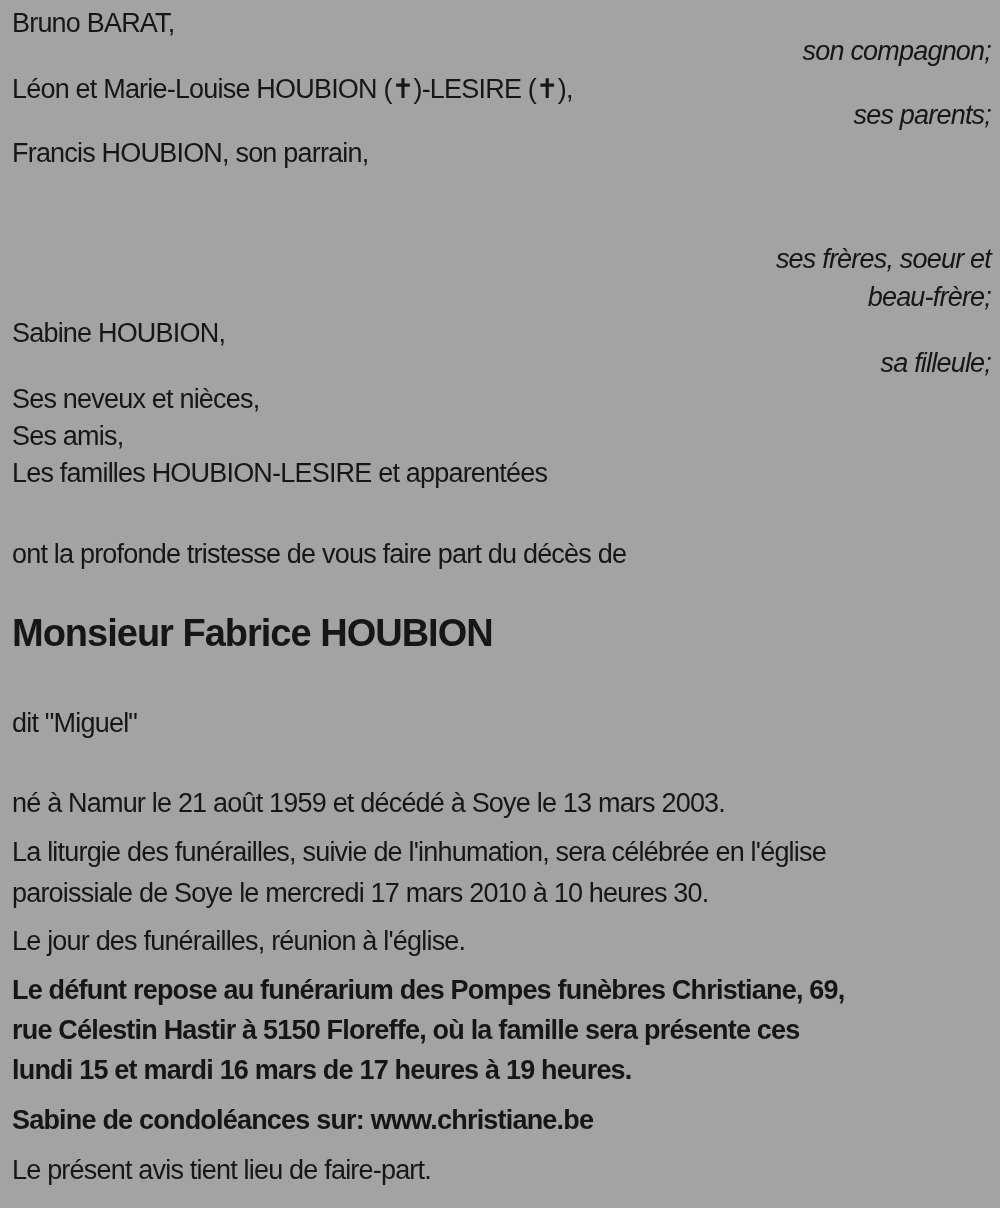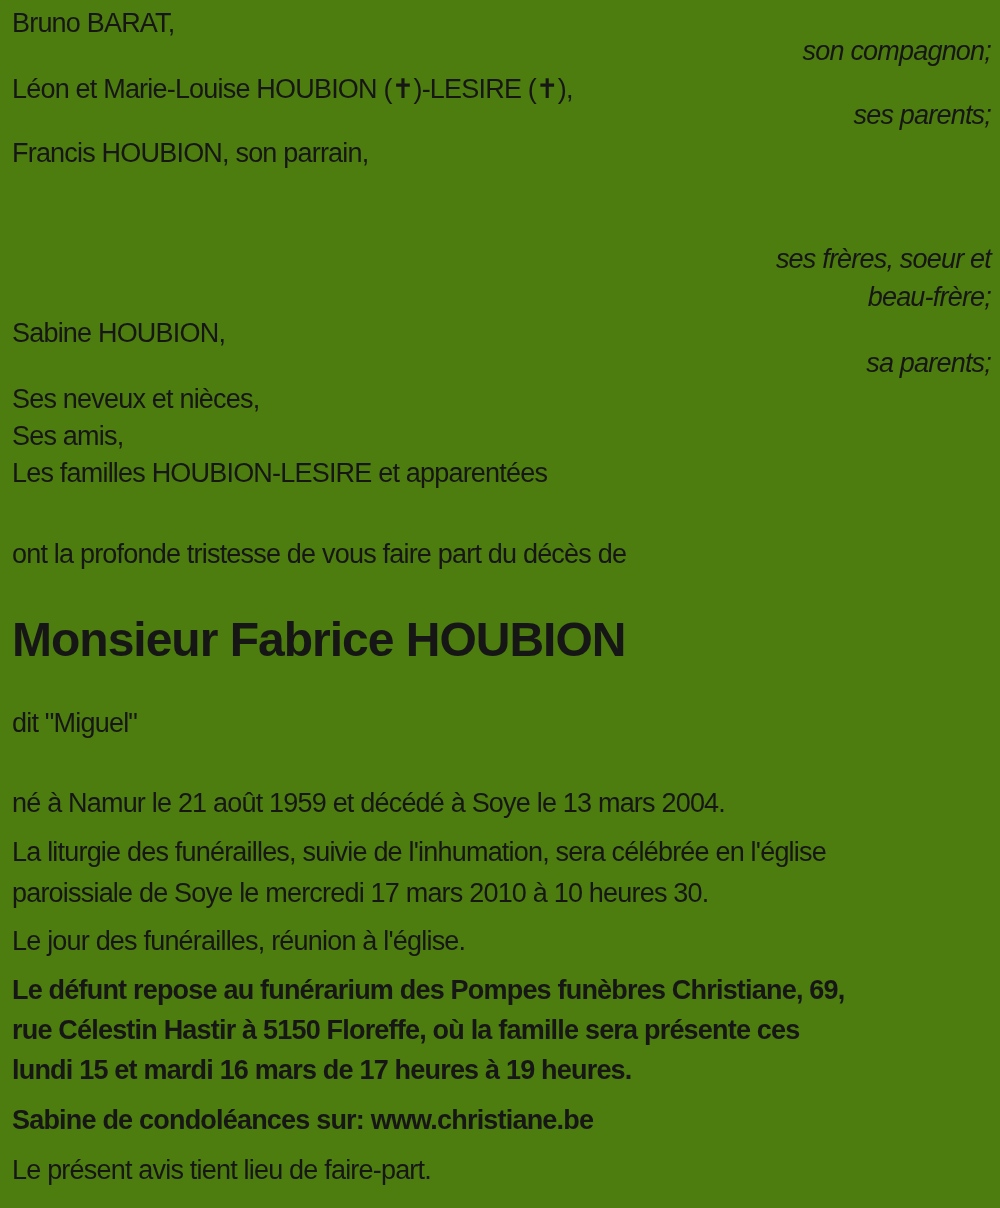--- a/index.html
+++ b/index.html
@@ -22,46 +22,46 @@
   }
   .rt {
     left: auto;
     right: 9px;
     font-style: italic;
     text-align: left;
   }
   .bold { font-weight: bold; }
   .title {
     font-weight: bold;
-    font-size: 48px;
+    font-size: 38px;
     letter-spacing: -1px;
   }
 </style>
 </head>
 <body>
 
-<div class="page" style="background: #4d7c0f; color: rgb(22, 22, 22);">
+<div class="page" style="background: #a3a3a3; color: rgb(22, 22, 22);">
 
   <div class="ln" style="top:8px">Bruno BARAT,</div>
   <div class="ln rt" style="top:36px">son compagnon;</div>
   <div class="ln" style="top:74px">Léon et Marie-Louise HOUBION (✝)-LESIRE (✝),</div>
   <div class="ln rt" style="top:100px">ses parents;</div>
   <div class="ln" style="top:138px">Francis HOUBION, son parrain,</div>
   <div class="ln rt" style="top:244px">ses frères, soeur et</div>
   <div class="ln rt" style="top:282px">beau-frère;</div>
   <div class="ln" style="top:318px">Sabine HOUBION,</div>
-  <div class="ln rt" style="top:348px">sa parents;</div>
+  <div class="ln rt" style="top:348px">sa filleule;</div>
   <div class="ln" style="top:384px">Ses neveux et nièces,</div>
   <div class="ln" style="top:421px">Ses amis,</div>
   <div class="ln" style="top:458px">Les familles HOUBION-LESIRE et apparentées</div>
 
   <div class="ln" style="top:539px">ont la profonde tristesse de vous faire part du décès de</div>
   <div class="ln title" style="top:612px">Monsieur Fabrice HOUBION</div>
   <div class="ln" style="top:708px">dit "Miguel"</div>
-  <div class="ln" style="top:788px">né à Namur le 21 août 1959 et décédé à Soye le 13 mars 2004.</div>
+  <div class="ln" style="top:788px">né à Namur le 21 août 1959 et décédé à Soye le 13 mars 2003.</div>
 
   <div class="ln" style="top:837px">La liturgie des funérailles, suivie de l'inhumation, sera célébrée en l'église</div>
   <div class="ln" style="top:878px">paroissiale de Soye le mercredi 17 mars 2010 à 10 heures 30.</div>
   <div class="ln" style="top:926px">Le jour des funérailles, réunion à l'église.</div>
 
   <div class="ln bold" style="top:975px">Le défunt repose au funérarium des Pompes funèbres Christiane, 69,</div>
   <div class="ln bold" style="top:1015px">rue Célestin Hastir à 5150 Floreffe, où la famille sera présente ces</div>
   <div class="ln bold" style="top:1055px">lundi 15 et mardi 16 mars de 17 heures à 19 heures.</div>
 
   <div class="ln bold" style="top:1105px">Sabine de condoléances sur: www.christiane.be</div>

